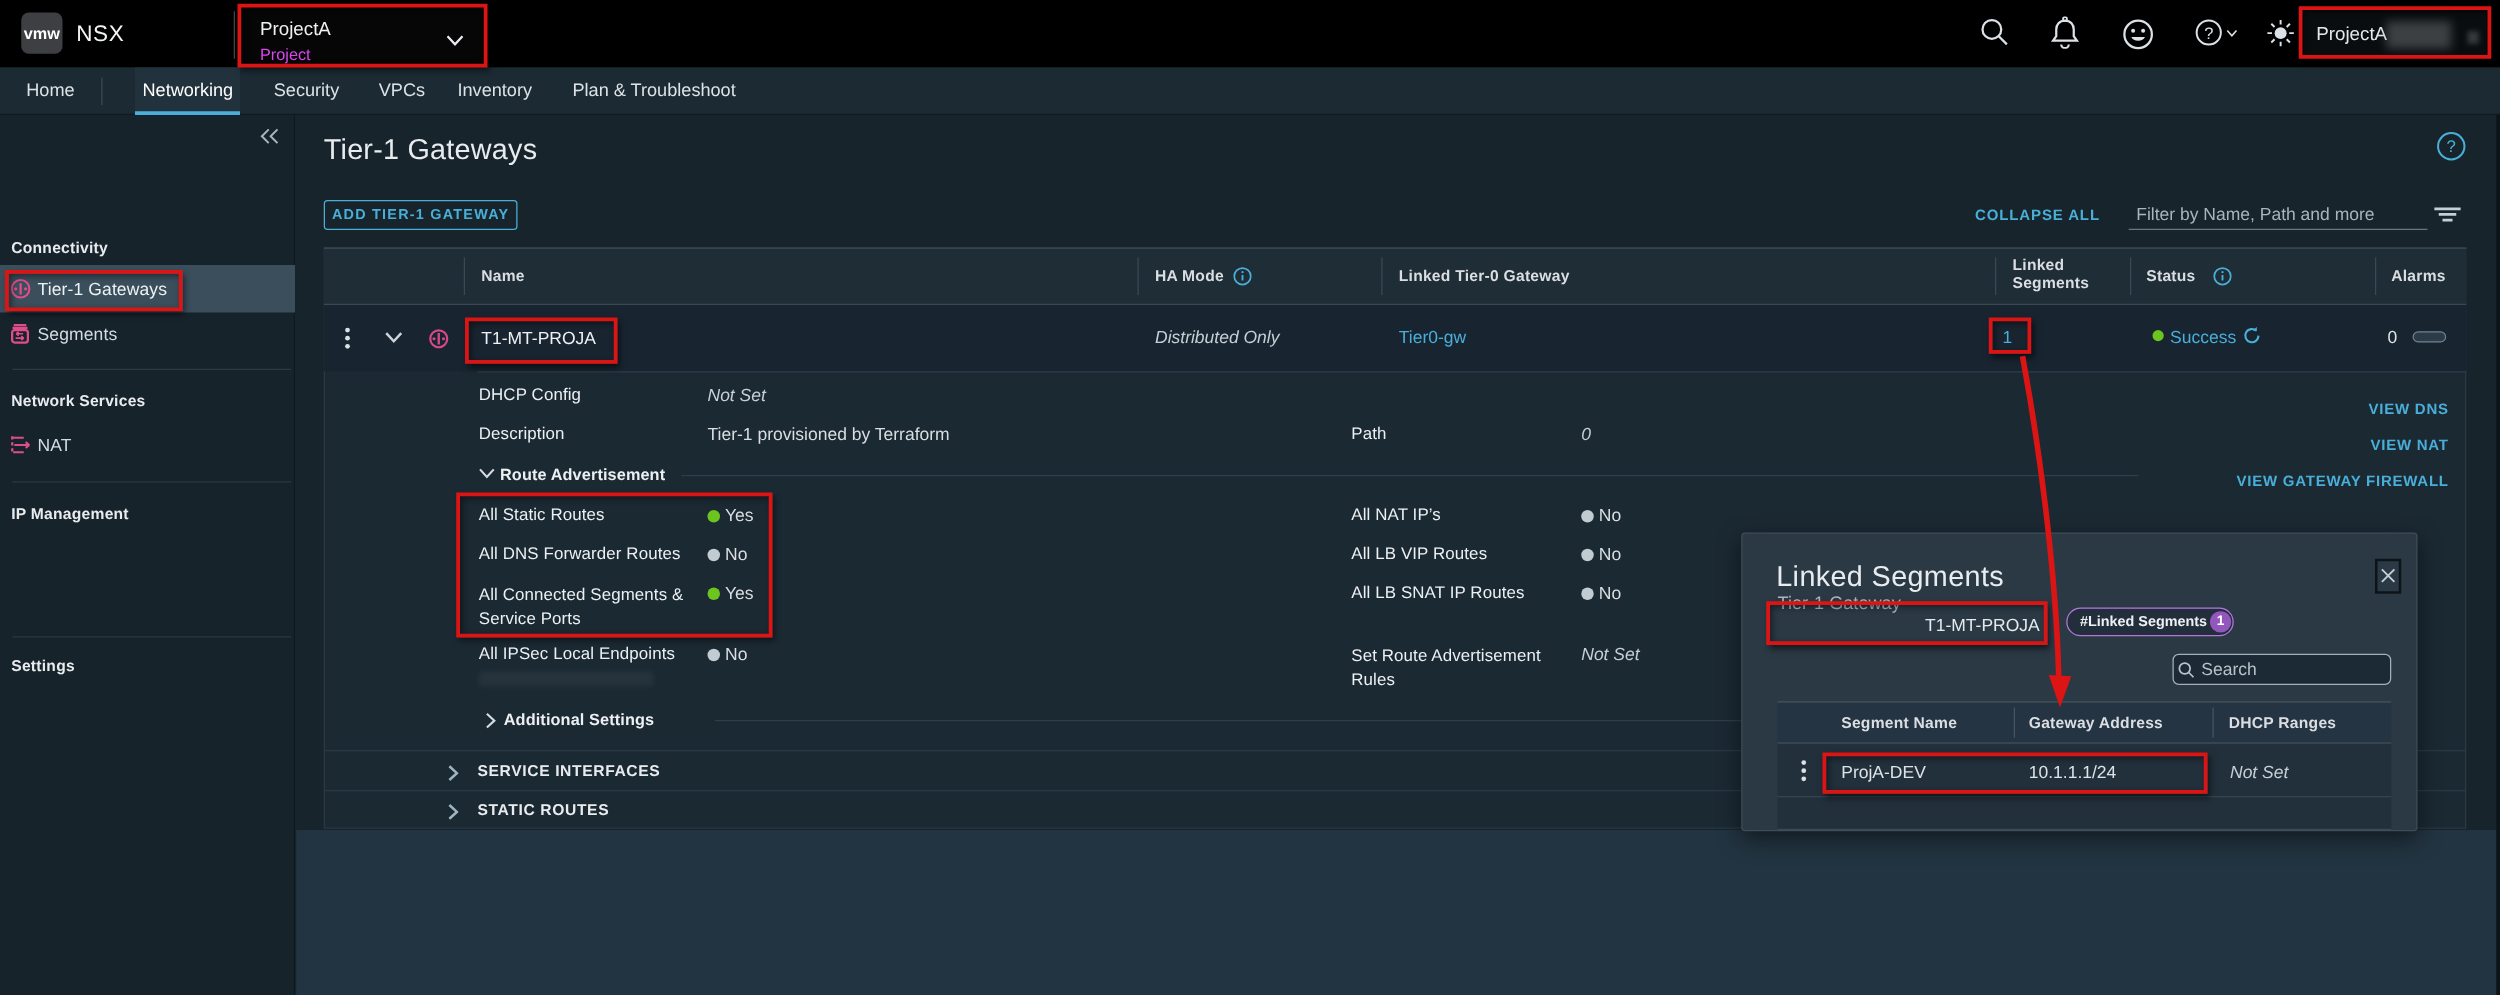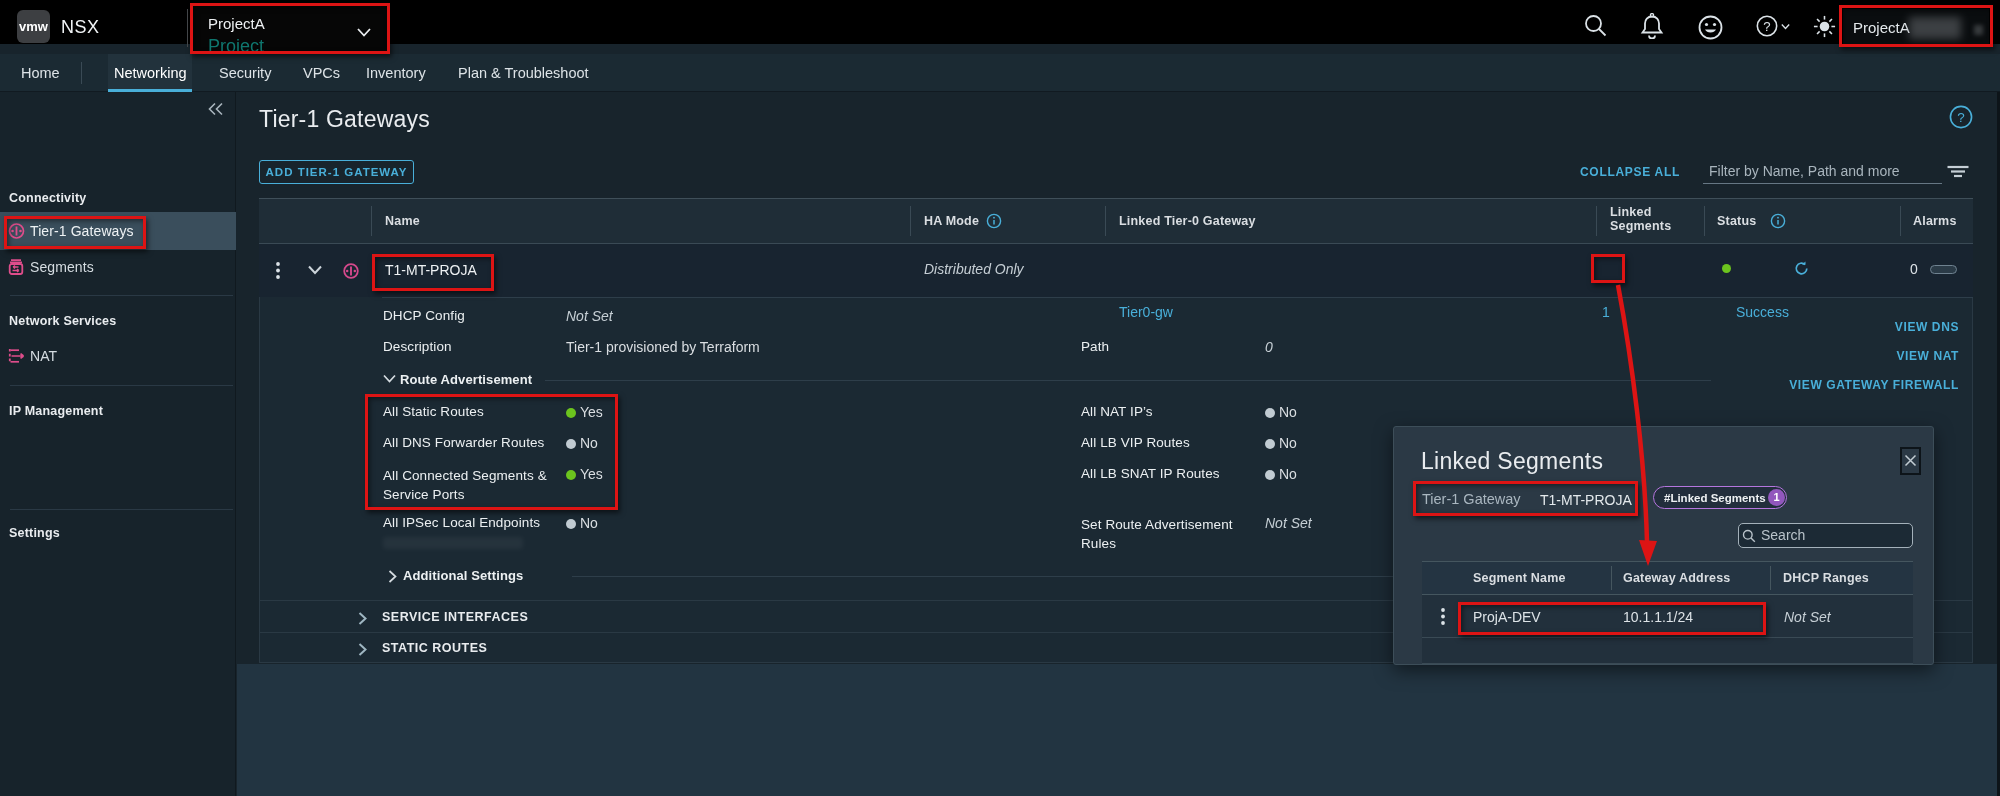--- a/index.html
+++ b/index.html
@@ -1,26 +1,26 @@
 <!DOCTYPE html>
 <html><head>
 <meta charset="utf-8">
 <style>
 * { margin:0; padding:0; box-sizing:border-box; }
 html,body { width:2000px; height:796px; overflow:hidden; background:#18242c;
   font-family:"Liberation Sans", sans-serif; }
 .abs { position:absolute; }
 
-#topbar { position:absolute; left:0; top:0; width:2000px; height:44px; background:#000; }
+#topbar { position:absolute; left:0; top:0; width:2000px; height:54px; background:#000; }
 #vmwlogo { position:absolute; left:17px; top:10px; width:33px; height:33px; background:#3d3f42;
   border-radius:6px; color:#fff; font-size:13px; font-weight:bold; text-align:center; line-height:33px; }
 #nsx { position:absolute; left:61px; top:17px; font-size:18px; color:#f2f5f7; letter-spacing:0.5px; }
 #projdrop { position:absolute; left:193px; top:5px; width:196px; height:50px; background:#060606; }
 #projdrop .p1 { position:absolute; left:15px; top:10px; font-size:15px; color:#eef1f3; }
-#projdrop .p2 { position:absolute; left:15px; top:31px; font-size:18px; color:#0f766e; }
+#projdrop .p2 { position:absolute; left:15px; top:31px; font-size:13px; color:#d946ef; }
 
 .redbox { position:absolute; border:3px solid #dd1414; box-shadow:2px 3px 5px rgba(0,0,0,.55), inset 2px 2px 5px rgba(0,0,0,.45); }
 
 #subnav { position:absolute; left:0; top:54px; width:2000px; height:38px; background:#1b2a33; border-bottom:1px solid #111a21; }
 #subnav .tab { position:absolute; top:0; height:38px; line-height:38px; font-size:14.5px; color:#dde3e7; }
 #subnav .sel { position:absolute; left:108px; top:0; width:84px; height:38px; background:#22323c;
   border-bottom:3px solid #49afd9; }
 #subnav .vdiv { position:absolute; left:81px; top:8px; width:1px; height:22px; background:#3a4a55; }
 
 #sidebar { position:absolute; left:0; top:92px; width:236px; height:704px; background:#17232b; border-right:1px solid #10191f; }
@@ -37,21 +37,21 @@
   color:#49afd9; font-size:11.5px; font-weight:bold; letter-spacing:1px; text-align:center; line-height:23px; }
 #collapseall { position:absolute; left:1580px; top:165px; font-size:12px; font-weight:bold; color:#49afd9; letter-spacing:0.7px; }
 #filter { position:absolute; left:1703px; top:158px; width:239px; height:26px; border-bottom:1px solid #667784; }
 #filter span { position:absolute; left:6px; top:5px; font-size:14px; color:#a9b5bd; white-space:nowrap; }
 
 #card { position:absolute; left:259px; top:198px; width:1714px; height:465px; background:#1b2933; border:1px solid #2a3944; }
 #thead { position:absolute; left:259px; top:198px; width:1714px; height:46px; background:#1f2d37; border-top:1px solid #3f4f59; border-bottom:1px solid #3a4a55; }
 .th { position:absolute; font-size:12.5px; font-weight:bold; color:#dadee2; letter-spacing:0.2px; }
 .thdiv { position:absolute; top:206px; width:1px; height:30px; background:#3a4a55; }
 #trow { position:absolute; left:259px; top:244px; width:1714px; height:53px; background:#182430; }
-.cyan, .val.cyan { color:#49afd9 !important;margin-top:43px; }
+.cyan, .val.cyan { color:#49afd9 !important; }
 .ital { font-style:italic; }
 .lbl { position:absolute; font-size:13.5px; color:#ecf0f2; font-weight:500; letter-spacing:0.1px; }
 .val { position:absolute; font-size:14px; color:#dadee2; }
 .muted { color:#c6cfd5; }
 .dot { display:inline-block; width:10px; height:10px; border-radius:50%; margin-right:4px; vertical-align:-1px; }
 .gdot { background:#6cc41e; } .ndot { background:#c1cbd2; }
 .viewlink { position:absolute; font-size:12px; font-weight:bold; color:#49afd9; letter-spacing:0.6px; }
 .hair { position:absolute; height:1px; background:#2e3e4a; }
 .sechead { position:absolute; font-size:12.5px; font-weight:bold; color:#e9ecef; letter-spacing:0.5px; }
 
@@ -280,21 +280,21 @@
 <svg class="abs" style="left:358px;top:643px" width="9" height="13" viewBox="0 0 9 13">
     <path d="M1.5 1 L7.5 6.5 L1.5 12" stroke="#9fb6c2" stroke-width="2" fill="none"></path>
   </svg>
 <span class="sechead" style="left:382px;top:641px">STATIC ROUTES</span>
 <div id="dialog"></div>
 <span class="abs" style="left:1421px;top:448px;font-size:23px;color:#e9ecef;letter-spacing:0.3px;">Linked Segments</span>
 <div class="abs" style="left:1900px;top:447px;width:21px;height:28px;border:2px solid #0d1419;"></div>
 <svg class="abs" style="left:1904px;top:454px" width="13" height="13" viewBox="0 0 13 13">
     <path d="M1.5 1.5 L11.5 11.5 M11.5 1.5 L1.5 11.5" stroke="#c3cdd4" stroke-width="1.5" fill="none"></path>
   </svg>
-<span class="abs" style="left:1422px;top:491px;font-size:14.5px;color:#aab7c0;">Tier-1 Gateway</span>
+<span class="abs" style="left:1422px;top:475px;font-size:14.5px;color:#aab7c0;">Tier-1 Gateway</span>
 <span class="abs" style="left:1540px;top:492px;font-size:14px;color:#e4e9ec;">T1-MT-PROJA</span>
 <div class="abs" style="left:1653px;top:486px;width:134px;height:23px;border:1.5px solid #b576de;border-radius:12px;background:#222e3c;"></div>
 <span class="abs" style="left:1664px;top:492px;font-size:11.5px;font-weight:bold;color:#eef1f3;">#Linked Segments</span>
 <div class="abs" style="left:1768px;top:489px;width:17px;height:17px;border-radius:50%;background:#9257bd;color:#fff;font-size:11px;font-weight:bold;text-align:center;line-height:17px;">1</div>
 <div class="abs" style="left:1738px;top:523px;width:175px;height:25px;border:1px solid #a4b1ba;border-radius:5px;background:#1c2a35;"></div>
 <svg class="abs" style="left:1742px;top:529px" width="14" height="14" viewBox="0 0 14 14">
     <circle cx="5.8" cy="5.8" r="4.3" stroke="#b9c3ca" stroke-width="1.4" fill="none"></circle>
     <line x1="9" y1="9" x2="12.8" y2="12.8" stroke="#b9c3ca" stroke-width="1.4"></line>
   </svg>
 <span class="abs" style="left:1761px;top:527px;font-size:14px;color:#b9c3ca;">Search</span>

